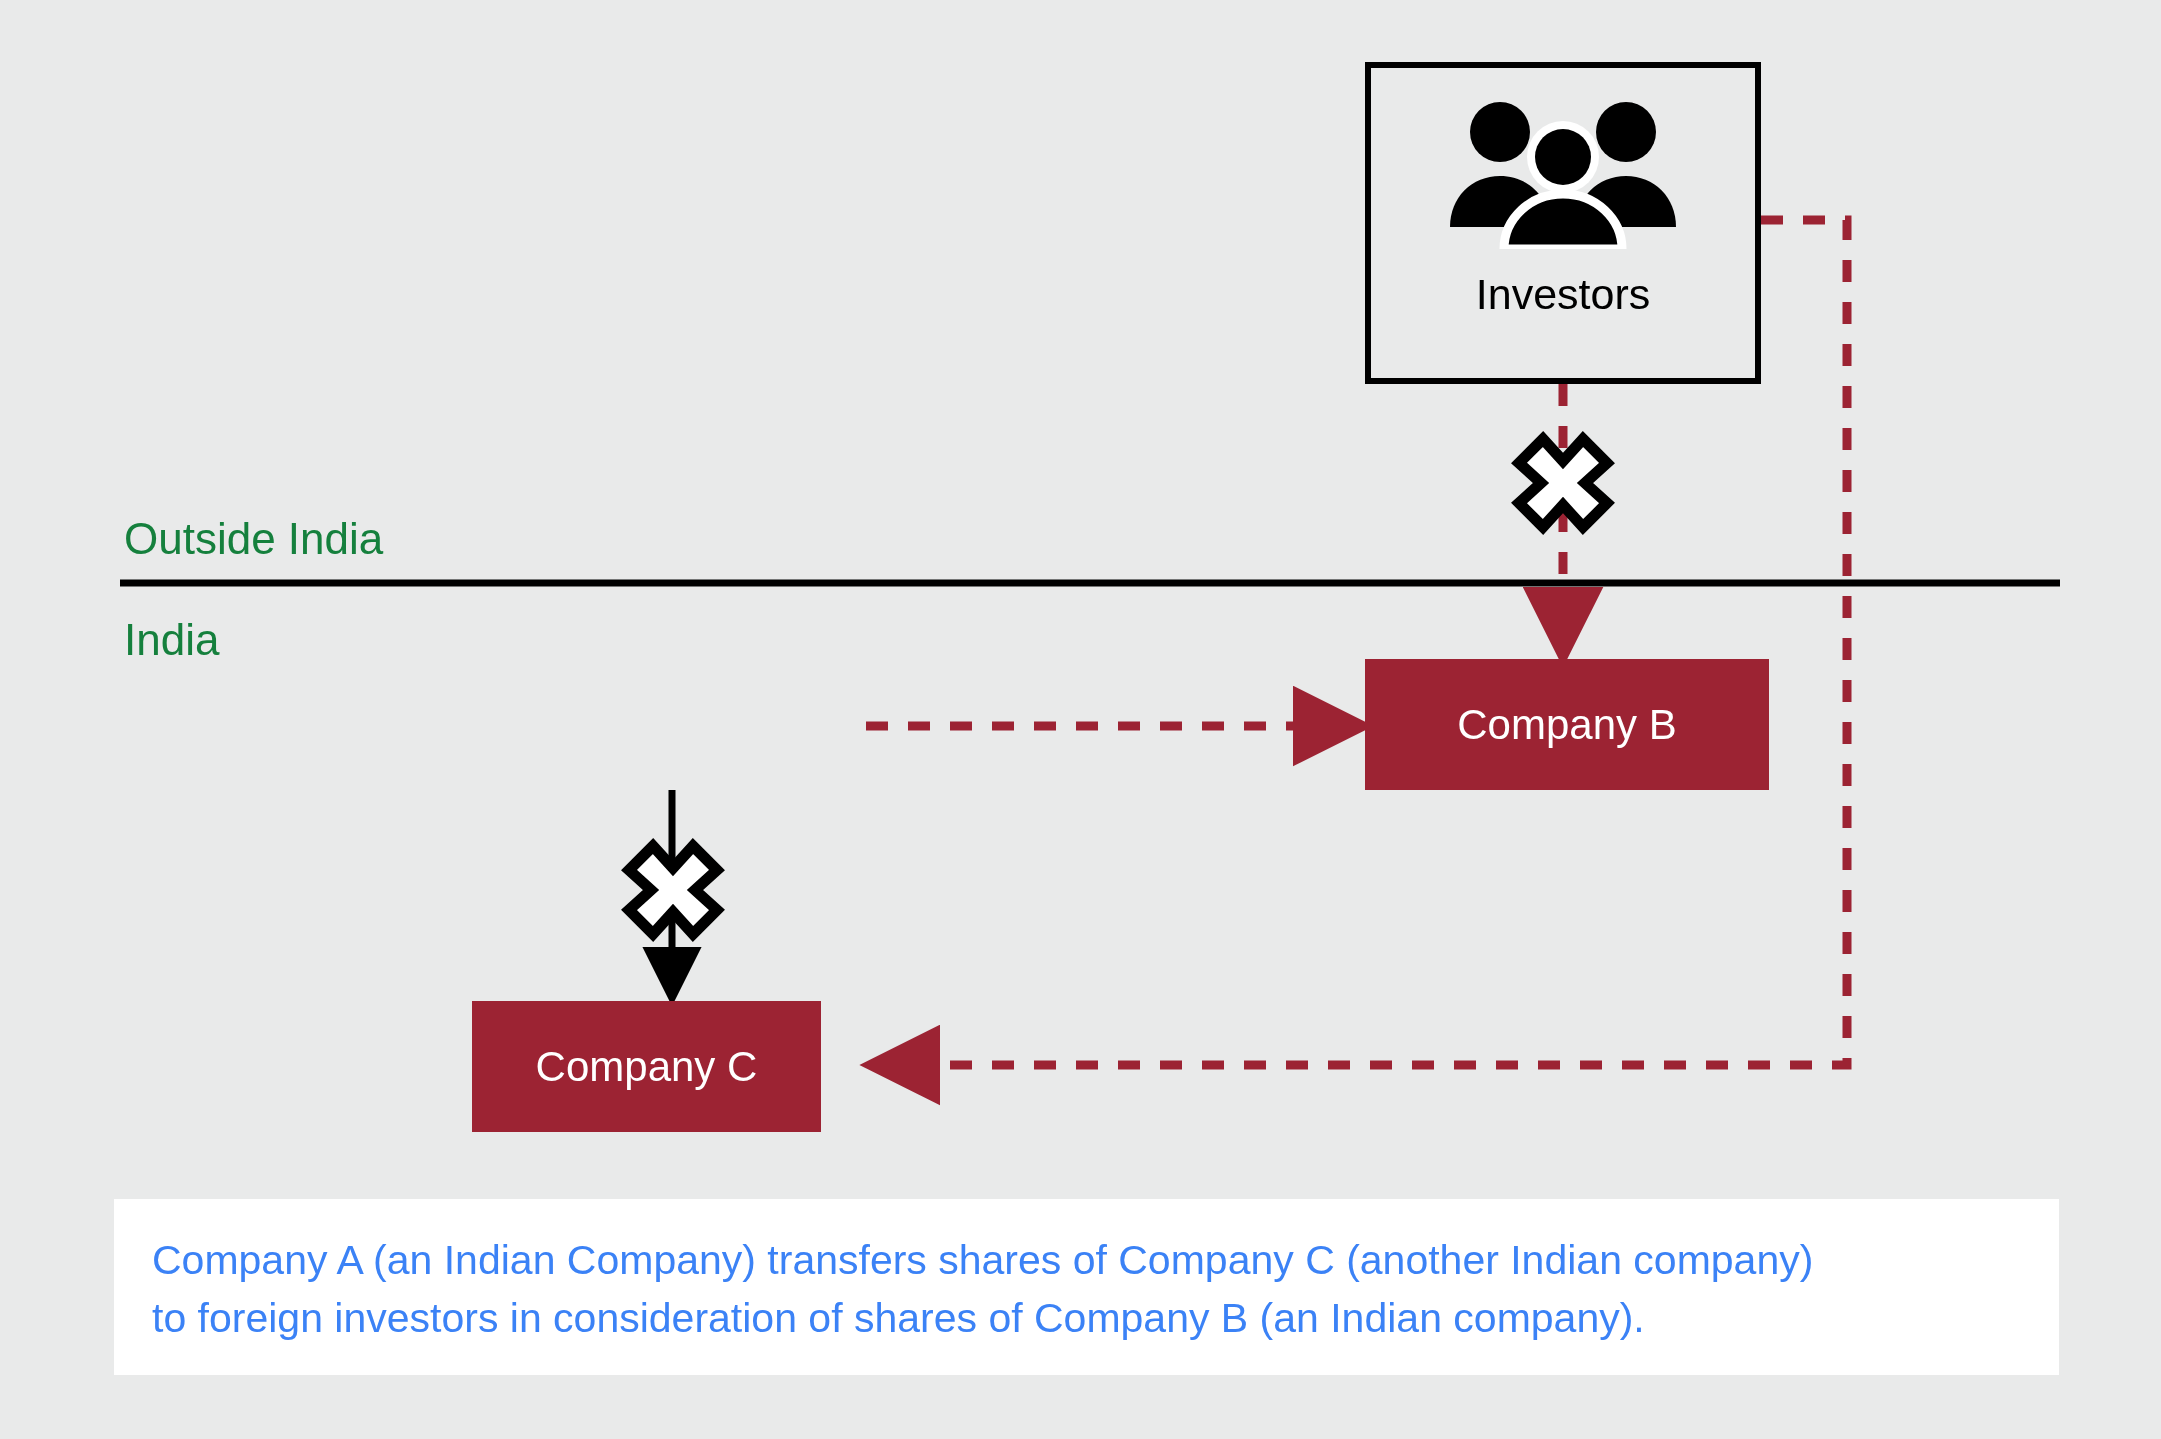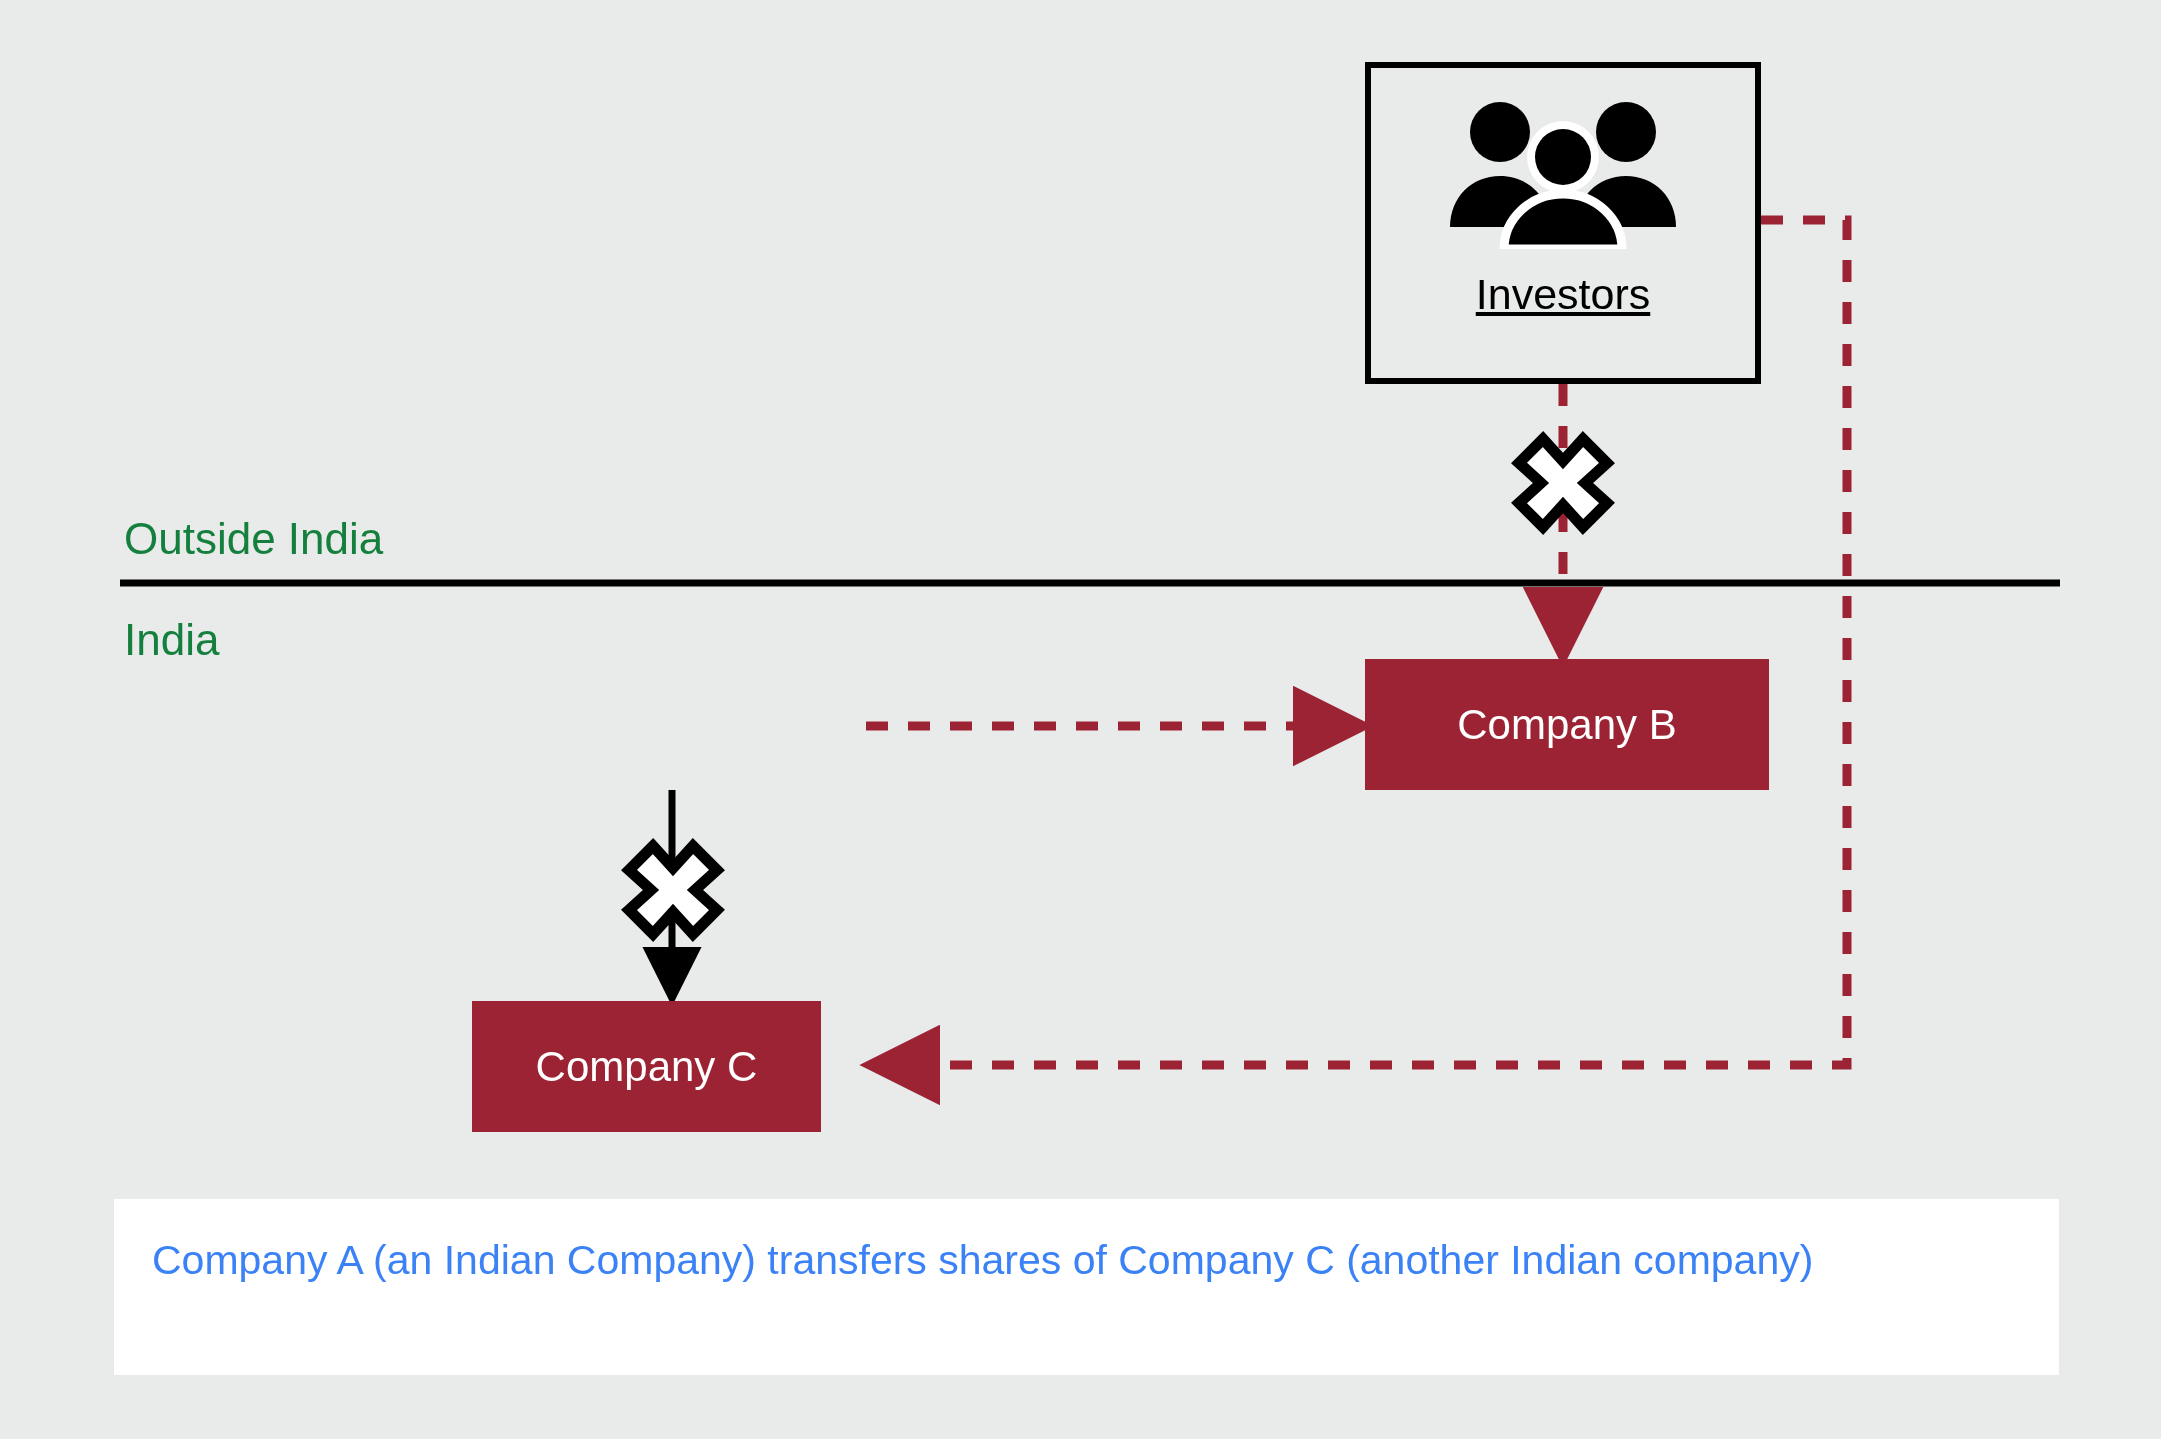--- a/index.html
+++ b/index.html
@@ -40,21 +40,20 @@
     flex-direction: column;
     align-items: center;
     justify-content: flex-start;
   }
   #investors-box {
     left: 1365px;
     top: 62px;
     width: 396px;
     height: 322px;
     padding-top: 26px;
-    text-decoration: underline;
   }
   .entity-icon {
     width: 250px;
     height: 155px;
     display: block;
   }
   .entity-label {
     font-size: 43px;
     color: #000000;
     line-height: 1;
@@ -167,15 +166,16 @@
   <div class="company-box" id="company-b-box">
     <span>Company B</span>
   </div>
 
   <div class="company-box" id="company-c-box">
     <span>Company C</span>
   </div>
 
   <div id="caption-box">
     <div class="caption-line">Company A (an Indian Company) transfers shares of Company C (another Indian company)</div>
+    <div class="caption-line">to foreign investors in consideration of shares of Company B (an Indian company).</div>
   </div>
 
 </div>
 
 </body></html>

